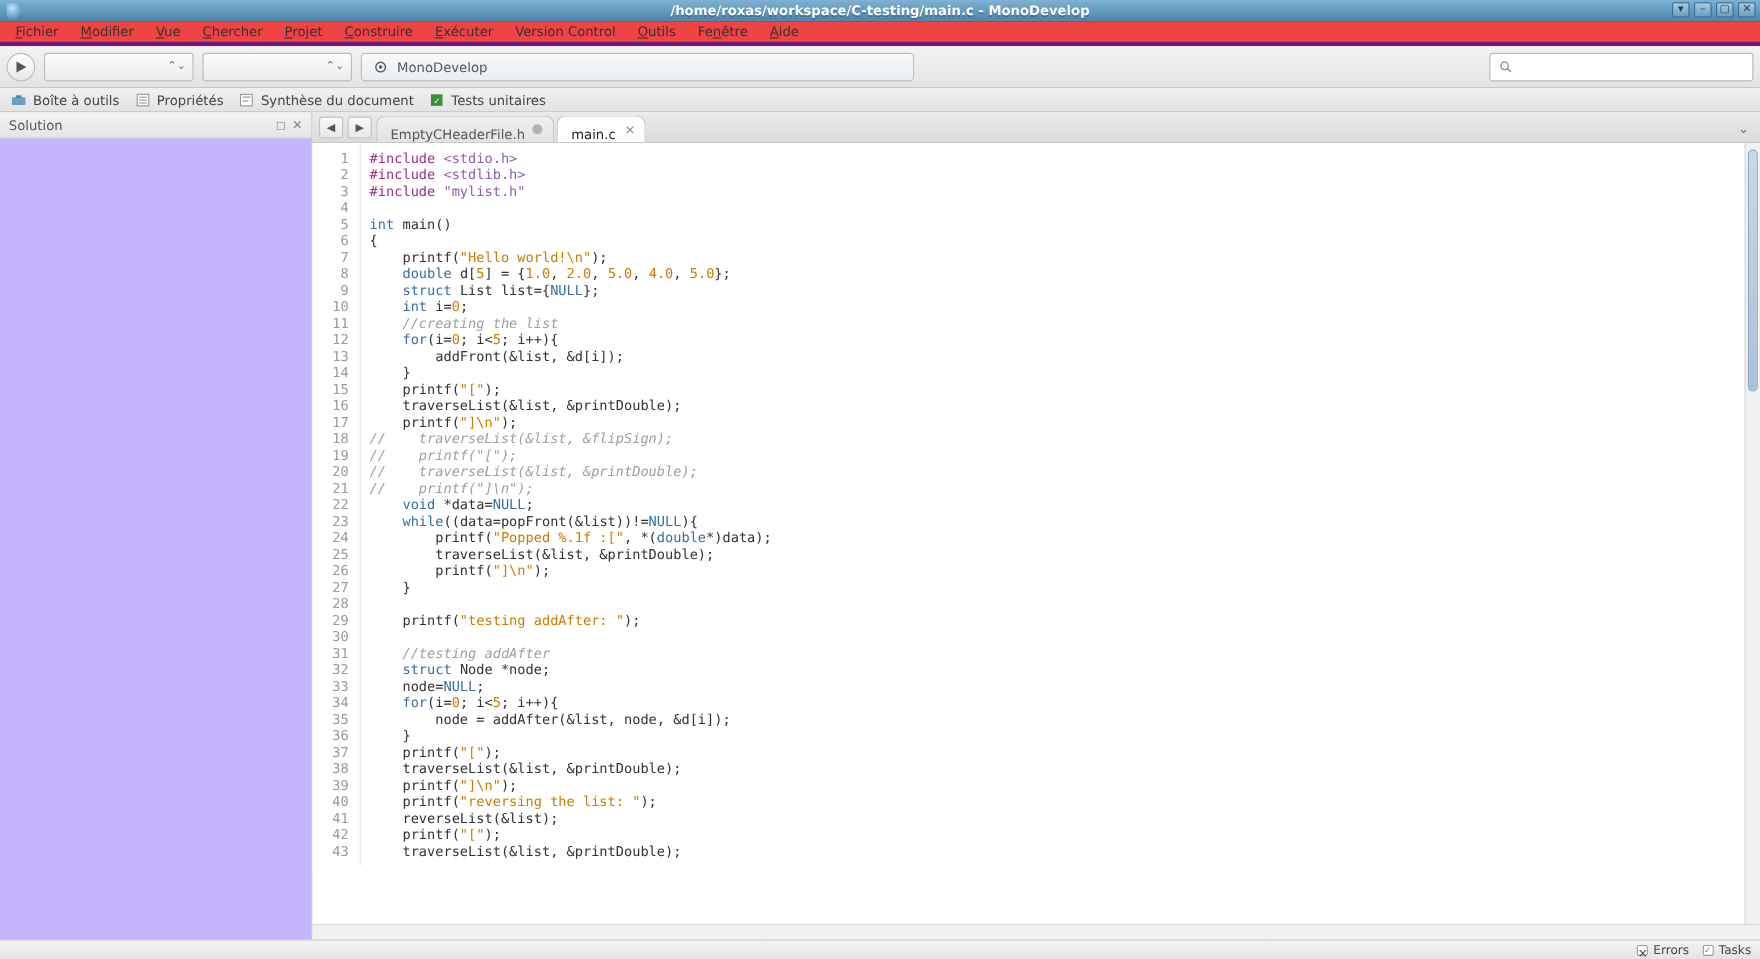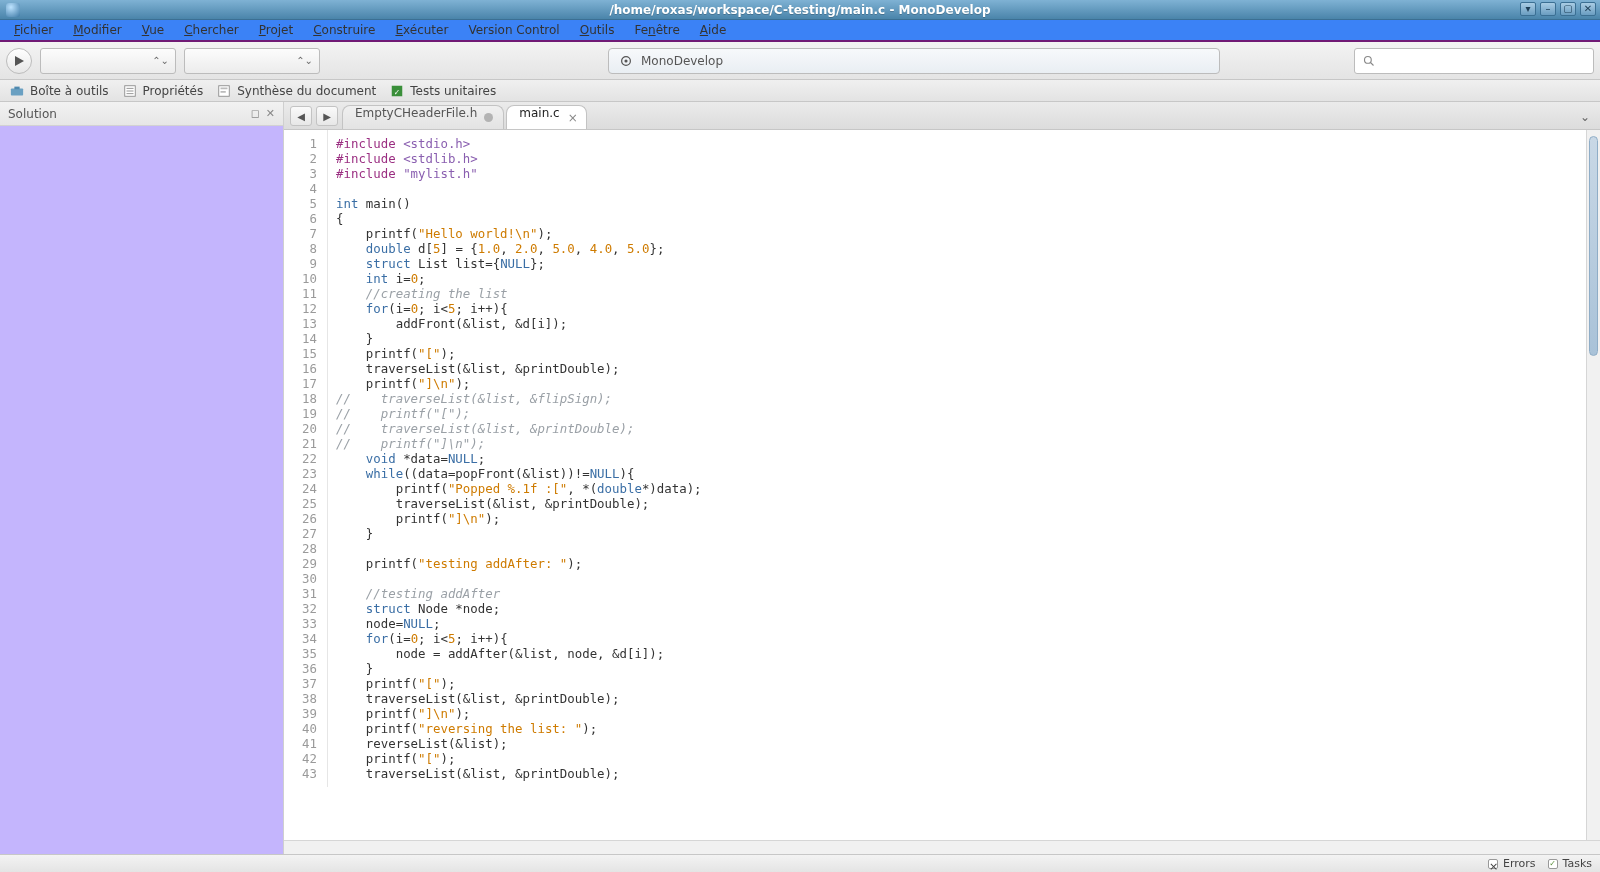--- a/index.html
+++ b/index.html
@@ -27,51 +27,51 @@
   body{font-family:"DejaVu Sans","Helvetica Neue",Arial,sans-serif;font-size:12px;color:var(--text);background:#f2f2f2;width:1600px;height:872px;overflow:hidden}
 
   
   .titlebar{height:20px;background:linear-gradient(#7fb2d4,#4a84aa);color:#fff;display:flex;align-items:center;position:relative;padding:0 6px;border-bottom:1px solid #3b6f93}
   .titlebar .icon{width:14px;height:14px;margin-right:6px;border-radius:3px;background:radial-gradient(circle at 35% 30%,#bde3ff,#3c78a5);display:inline-block}
   .titlebar .title{position:absolute;left:0;right:0;text-align:center;font-weight:bold;text-shadow:0 1px 0 rgba(0,0,0,.2);pointer-events:none}
   .titlebar .wbtns{position:absolute;right:4px;top:2px;display:flex;gap:4px}
   .titlebar .wbtn{width:16px;height:14px;border:1px solid #3b6f93;border-radius:2px;background:linear-gradient(#a9cce4,#6a9dc1);color:#1e3d55;display:flex;align-items:center;justify-content:center;font-size:10px;line-height:1}
 
   
-  .menubar{height:22px;background:#3b82f6;border-bottom:2px solid #701a75;display:flex;align-items:center;padding:0 6px;gap:4px}
+  .menubar{height:22px;background:#ef4444;border-bottom:4px solid #701a75;display:flex;align-items:center;padding:0 6px;gap:4px}
   .menu-item{padding:2px 8px;border-radius:3px;cursor:default}
   .menu-item span.ul{text-decoration:underline}
 
   
   .toolbar{height:38px;background:linear-gradient(#f3f3f3,#e4e4e4);border-bottom:1px solid #c7c7c7;display:flex;align-items:center;padding:4px 6px;gap:8px}
   .runbtn{width:26px;height:26px;border-radius:14px;border:1px solid #bcbcbc;background:linear-gradient(#fff,#e7e7e7);display:flex;align-items:center;justify-content:center}
   .runbtn svg{width:12px;height:12px}
   .combo{height:26px;min-width:136px;border:1px solid #bcbcbc;border-radius:3px;background:linear-gradient(#fcfcfc,#ececec);display:flex;align-items:center;justify-content:flex-end;padding:0 6px}
   .combo .arrow{color:#6a6a6a;font-size:10px}
-  .center-field{flex:0 0 auto;margin-left:280px;width:612px;height:26px;border:1px solid #bcbcbc;border-radius:4px;background:linear-gradient(#f7f9fb,#e9eef3);display:flex;align-items:center;gap:8px;padding:0 10px;color:#555}
+  .center-field{flex:0 0 auto;width:503px;height:26px;border:1px solid #bcbcbc;border-radius:4px;background:linear-gradient(#f7f9fb,#e9eef3);display:flex;align-items:center;gap:8px;padding:0 10px;color:#555}
   .center-field .gear{width:14px;height:14px}
   .spacer{flex:1}
   .search{width:240px;height:26px;border:1px solid #bcbcbc;border-radius:3px;background:#fff;display:flex;align-items:center;gap:8px;padding:0 8px;color:#777}
   .search svg{width:12px;height:12px}
 
   
   .padbar{height:22px;background:linear-gradient(#f0f0f0,#e3e3e3);border-bottom:1px solid #c7c7c7;display:flex;align-items:center;gap:14px;padding:0 10px}
   .paditem{display:flex;align-items:flex-start;gap:6px;color:#444}
   .paditem .ico{width:14px;height:14px}
 
   
   .main{display:flex;height:calc(872px - 20px - 22px - 38px - 22px - 18px)} 
   .sidebar{width:284px;border-right:1px solid #cfcfcf;background:#c4b5fd;display:flex;flex-direction:column}
   .sidebar-header{height:24px;background:linear-gradient(#f2f2f2,#e6e6e6);border-bottom:1px solid #d2d2d2;display:flex;align-items:center;justify-content:space-between;padding:0 8px;color:#555}
   .sidebar-header .ctrls{display:flex;gap:6px;color:#888;font-size:11px}
 
   .editor-region{flex:1;display:flex;flex-direction:column;min-width:0}
   .tabnav{height:28px;background:linear-gradient(#ebebeb,#dcdcdc);border-bottom:1px solid #c6c6c6;display:flex;align-items:flex-end;padding-left:6px;position:relative}
   .navarrow{width:22px;height:20px;border:1px solid #c3c3c3;background:linear-gradient(#fafafa,#e7e7e7);border-radius:3px;display:flex;align-items:center;justify-content:center;margin-right:4px;margin-bottom:3px;color:#555;font-size:10px}
-  .tab{height:24px;padding:0 26px 0 12px;border:1px solid #c3c3c3;border-bottom:none;background:linear-gradient(#f0f0f0,#e3e3e3);border-top-left-radius:8px;border-top-right-radius:8px;display:flex;align-items:flex-start;margin-right:2px;position:relative;color:#555;font-size:12px}
+  .tab{height:24px;padding:0 26px 0 12px;border:1px solid #c3c3c3;border-bottom:none;background:linear-gradient(#f0f0f0,#e3e3e3);border-top-left-radius:8px;border-top-right-radius:8px;display:flex;align-items:flex-end;margin-right:2px;position:relative;color:#555;font-size:12px}
   .tab.active{background:#fff;color:#222}
   .tab .dirty{position:absolute;right:10px;top:7px;width:9px;height:9px;border-radius:50%;background:#b3b3b3}
   .tab .close{position:absolute;right:8px;top:6px;color:#888;font-size:12px;line-height:1}
   .tabnav .caret{position:absolute;right:10px;top:8px;color:#666;font-size:12px}
 
   .editor-wrap{flex:1;display:flex;min-height:0;background:#fff}
   .editor-scroll{flex:1;overflow:hidden;position:relative}
   .editor{display:flex;font-family:"DejaVu Sans Mono","Menlo","Consolas",monospace;font-size:12.4px;line-height:15px}
   .gutter{background:#ffffff;border-right:1px solid #e6e6e6;text-align:right;color:var(--gutter-fg);padding:6px 10px 6px 18px;user-select:none;min-width:44px}
   .code{padding:6px 8px;white-space:pre;color:#333}

